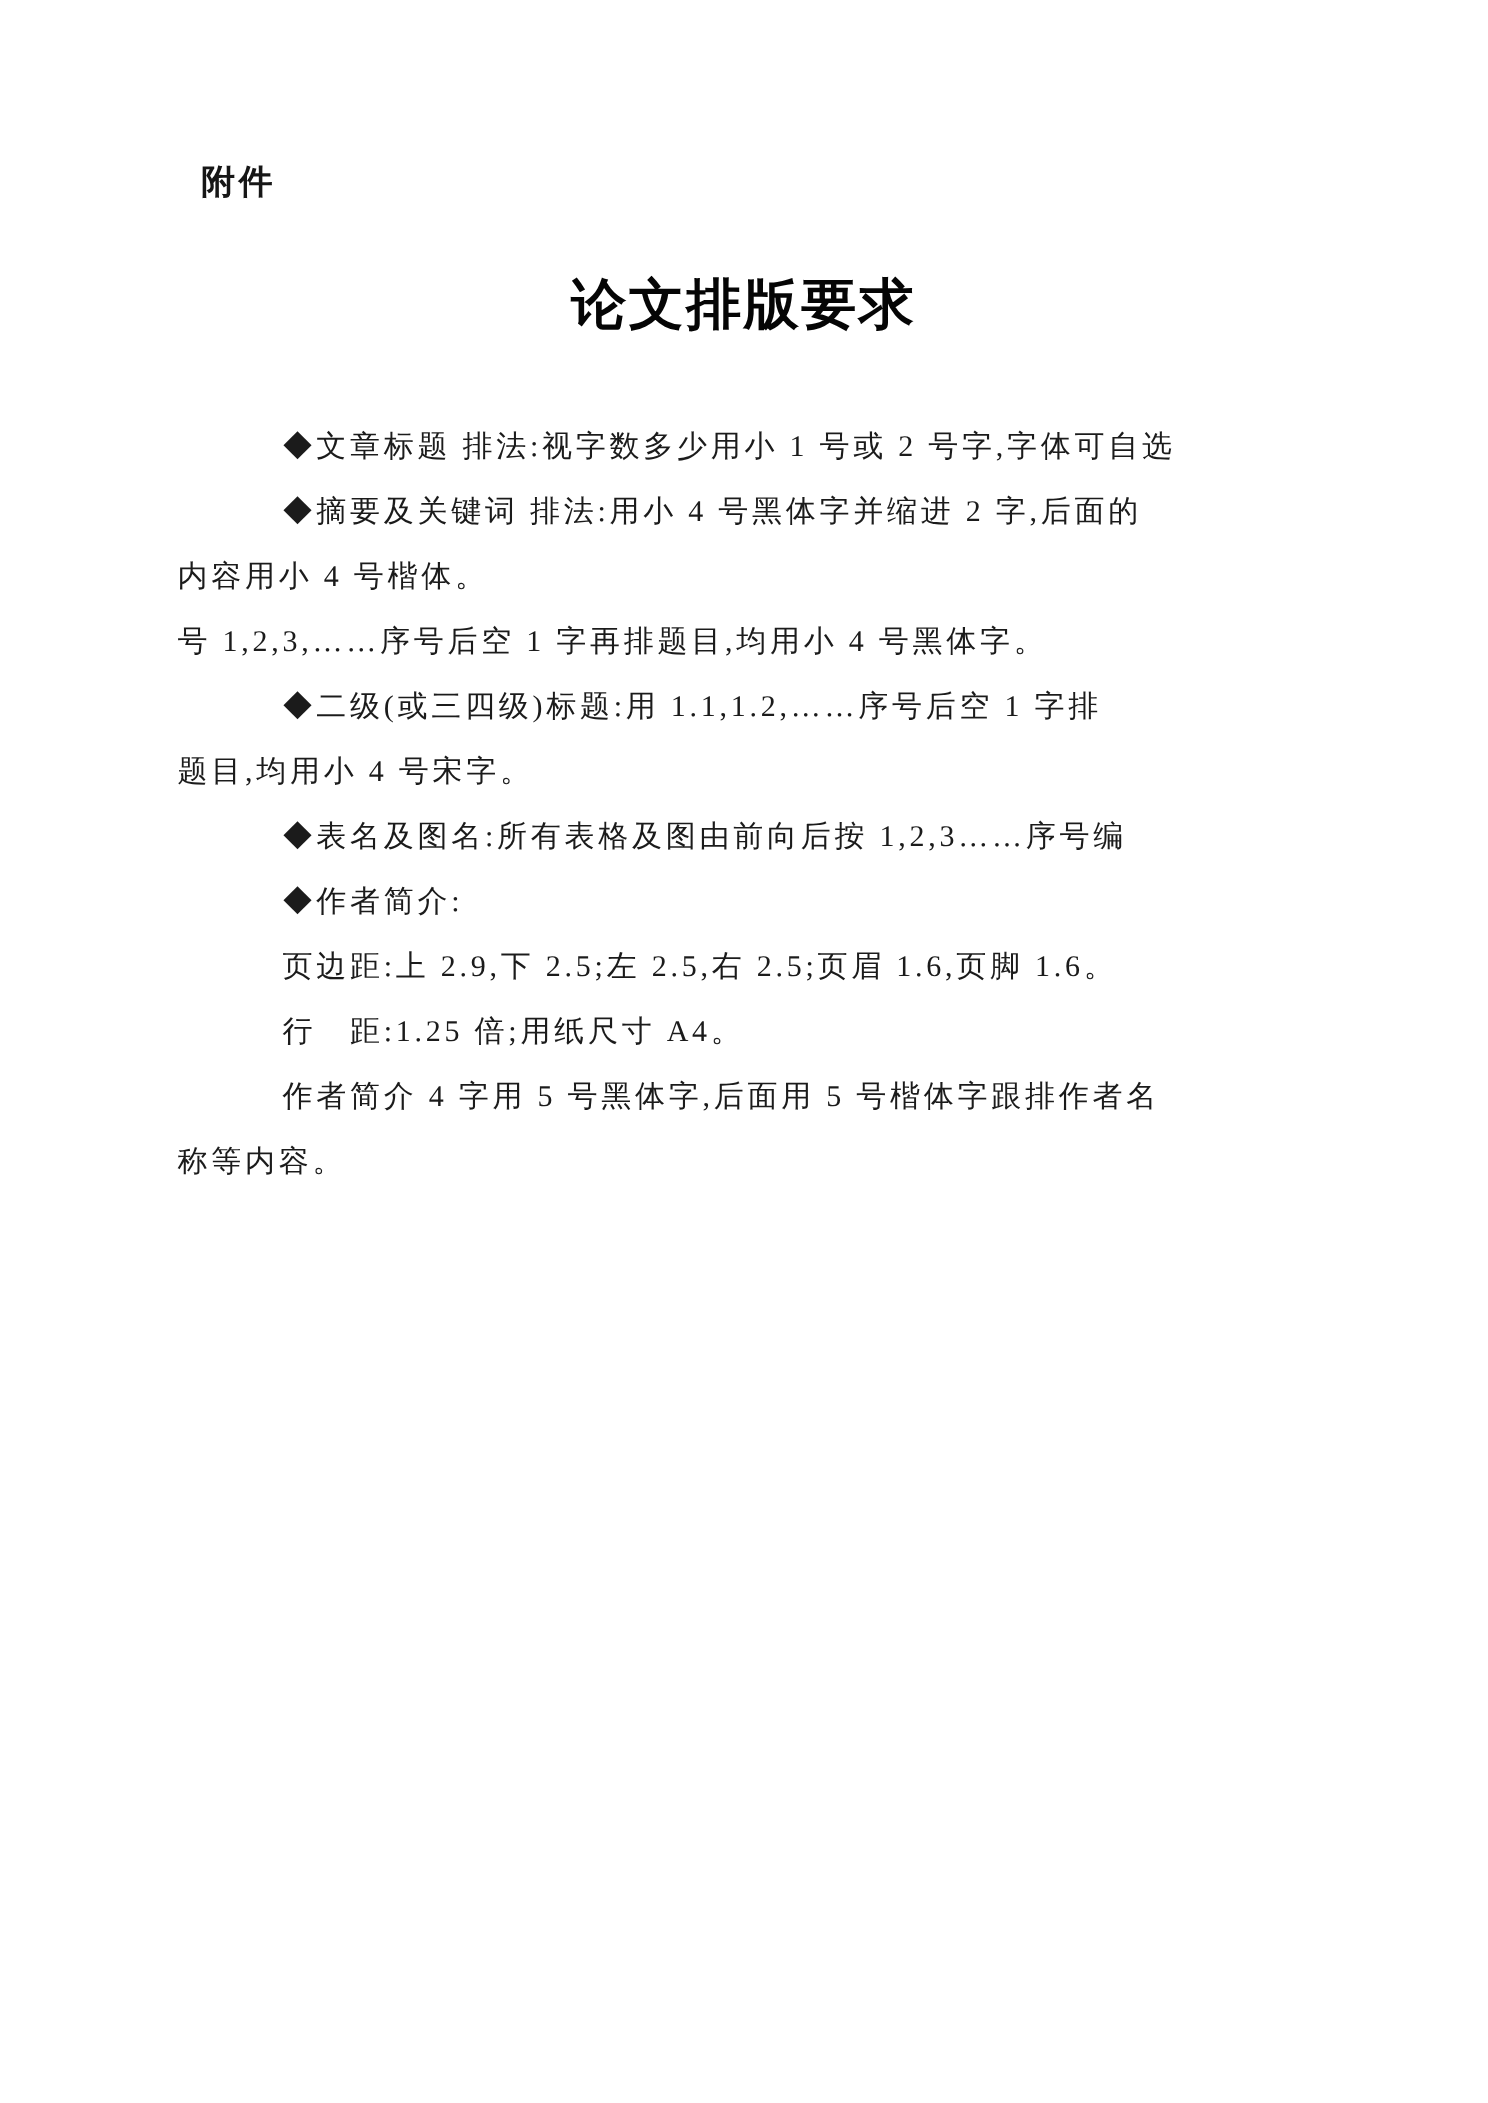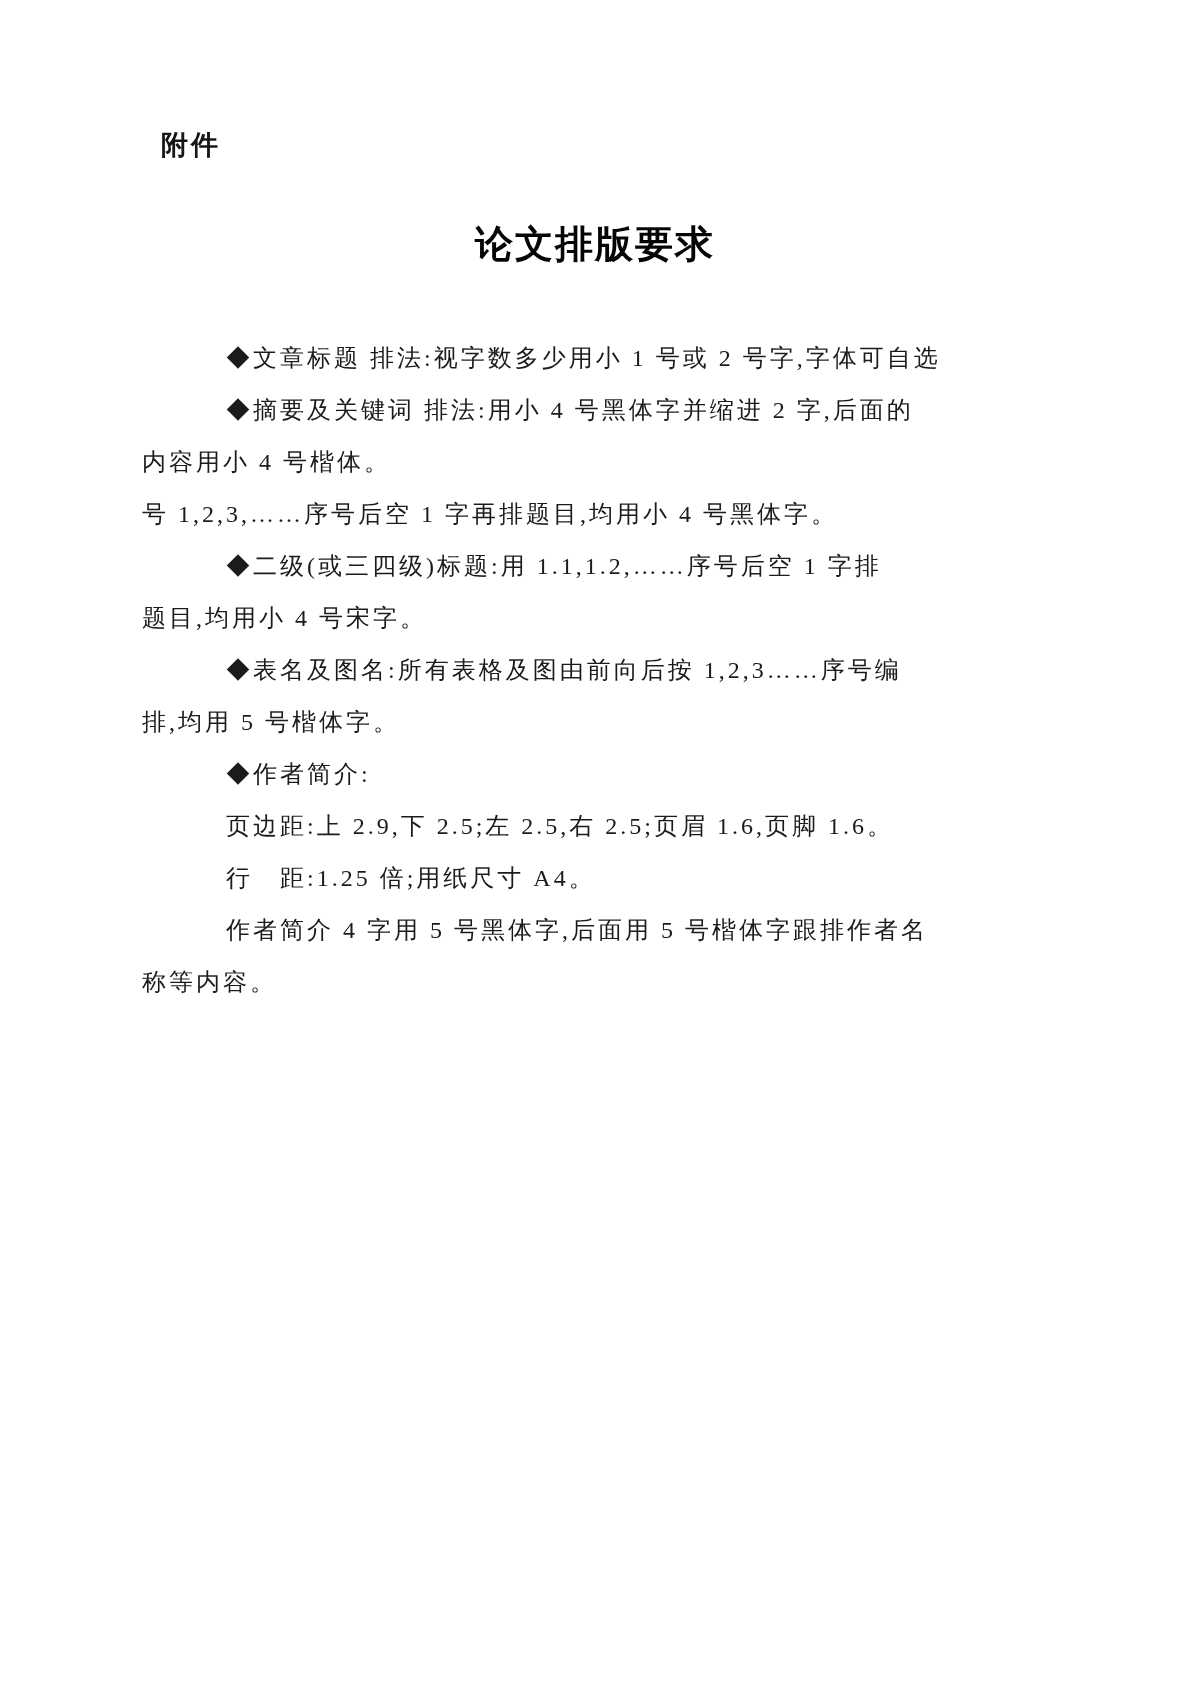--- a/index.html
+++ b/index.html
@@ -28,21 +28,21 @@
     color: #161616;
   }
   .doc-title {
     position: absolute;
     left: 0;
     top: 221px;
     width: 100%;
     text-align: center;
     font-family: "Liberation Serif", serif;
     font-weight: 700;
-    font-size: 38px;
+    font-size: 44px;
     line-height: 46px;
     letter-spacing: 2px;
     color: #050505;
   }
   .body-block {
     position: absolute;
     left: 142px;
     top: 332px;
     width: 900px;
   }
@@ -83,21 +83,20 @@
   <div class="doc-title">论文排版要求</div>
 
   <div class="body-block">
     <div class="line indent">◆文章标题 排法:视字数多少用小 1 号或 2 号字,字体可自选</div>
     <div class="line indent">◆摘要及关键词 排法:用小 4 号黑体字并缩进 2 字,后面的</div>
     <div class="line">内容用小 4 号楷体。</div>
     <div class="line">号 1,2,3,……序号后空 1 字再排题目,均用小 4 号黑体字。</div>
     <div class="line indent">◆二级(或三四级)标题:用 1.1,1.2,……序号后空 1 字排</div>
     <div class="line">题目,均用小 4 号宋字。</div>
     <div class="line indent">◆表名及图名:所有表格及图由前向后按 1,2,3……序号编</div>
-    <div class="line">排,均用 5 号楷体字。</div>
     <div class="line indent">◆作者简介:</div>
     <div class="line indent">页边距:上 2.9,下 2.5;左 2.5,右 2.5;页眉 1.6,页脚 1.6。</div>
     <div class="line indent">行　距:1.25 倍;用纸尺寸 A4。</div>
     <div class="line indent">作者简介 4 字用 5 号黑体字,后面用 5 号楷体字跟排作者名</div>
     <div class="line">称等内容。</div>
   </div>
 
   <div class="footer">
     <span class="dash">—</span><span class="num">4</span><span class="dash">—</span>
   </div>

